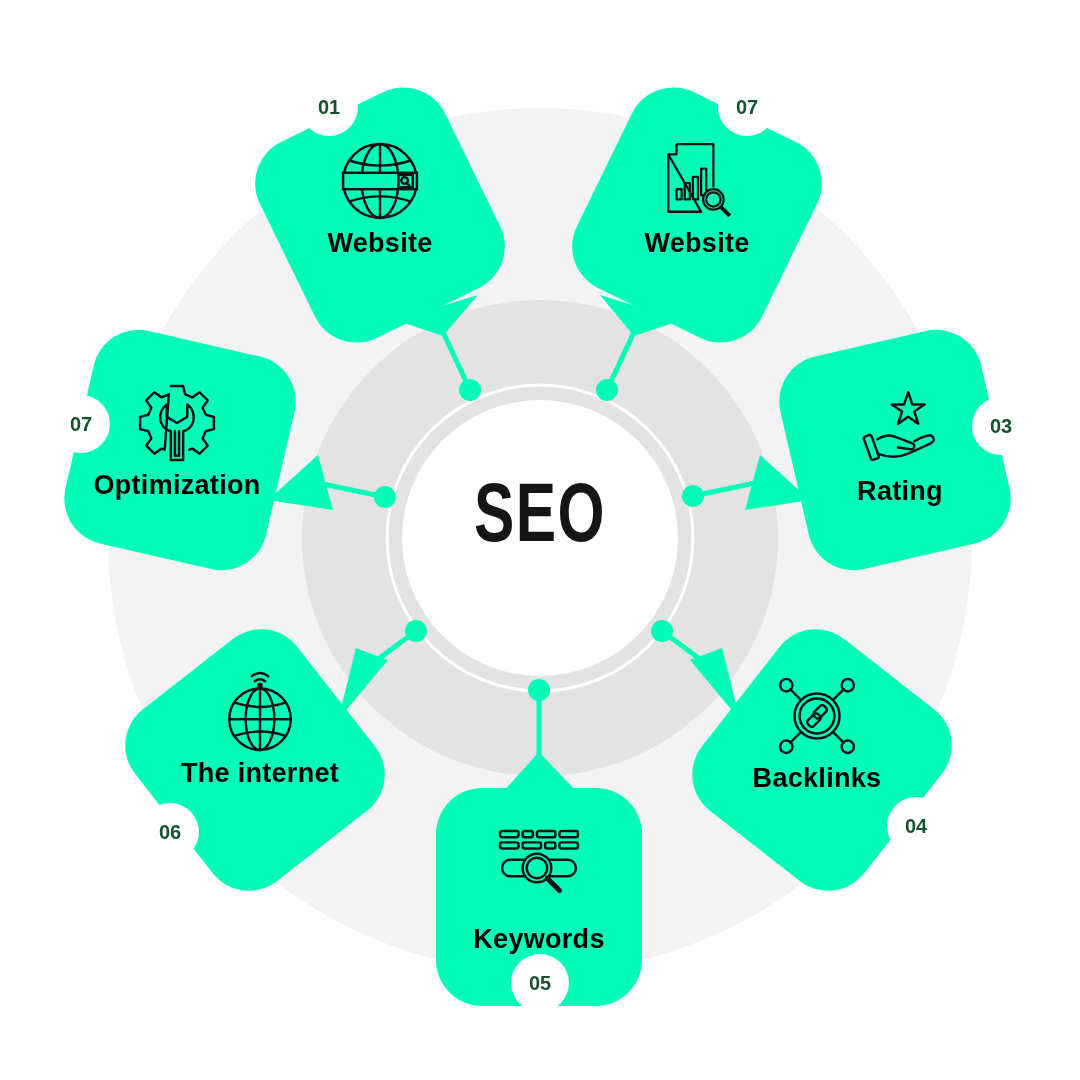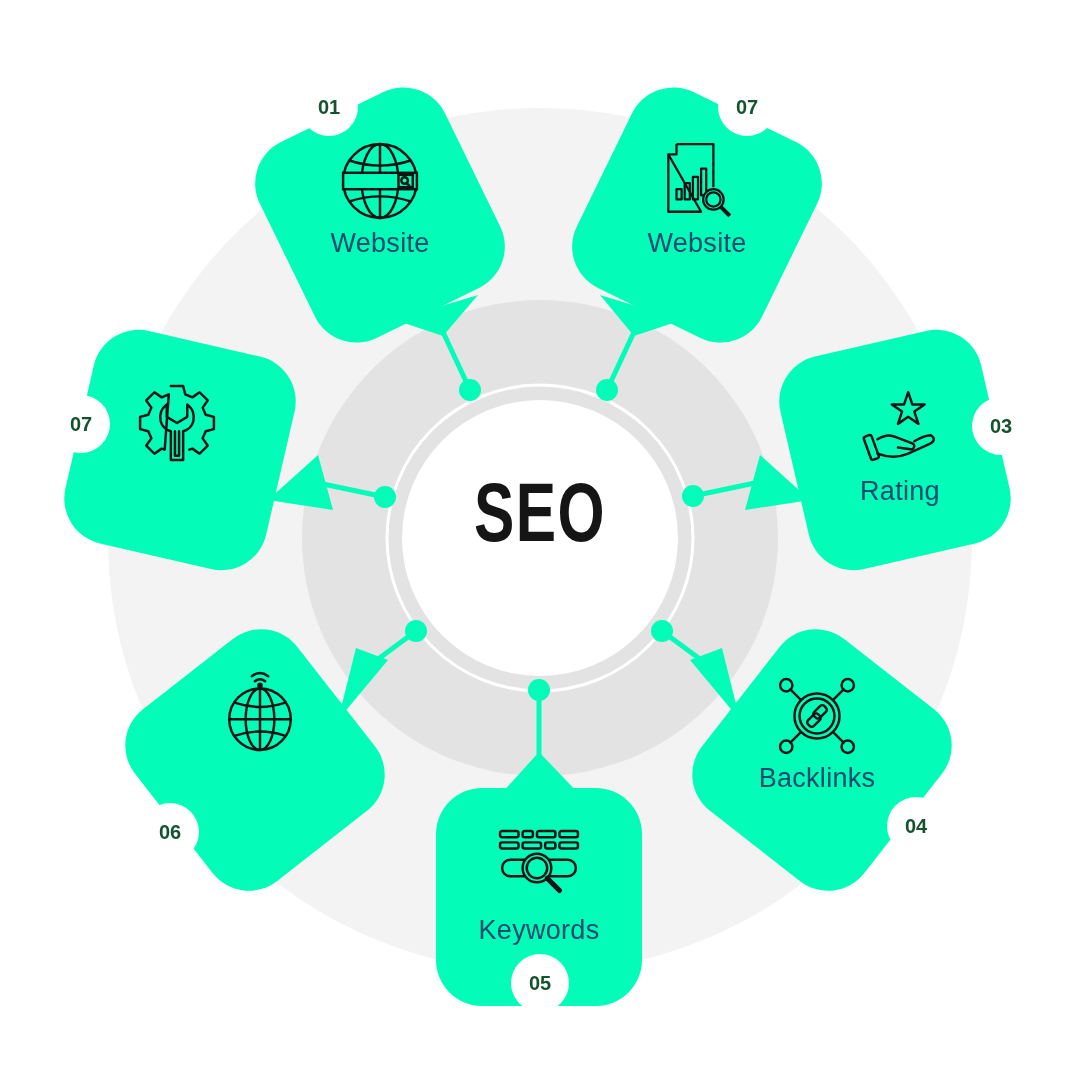--- a/index.html
+++ b/index.html
@@ -3,21 +3,21 @@
 <meta charset="utf-8">
 <style>
   html, body { margin:0; padding:0; background:#ffffff; }
   body { width:1080px; height:1080px; position:relative; overflow:hidden; font-family:"Liberation Sans", sans-serif; }
   #stage { position:absolute; left:0; top:0; width:1080px; height:1080px; }
   .bg-svg { position:absolute; left:0; top:0; }
   .card { position:absolute; width:0; height:0; }
   .card-shape { position:absolute; width:206px; height:218px; left:-103px; top:-109px; background:#03FDB9; border-radius:46px; }
   .card-content { position:absolute; width:240px; left:-120px; top:-70px; display:flex; flex-direction:column; align-items:center; }
   .card-icon { width:82px; height:82px; display:block; }
-  .card-label { margin-top:6px; font-family:"Liberation Sans", sans-serif; font-weight:400; font-size:27px; color:#0c4a6e; letter-spacing:0.3px; white-space:nowrap; }
+  .card-label { margin-top:6px; font-family:"Liberation Sans", sans-serif; font-weight:700; font-size:27px; color:#000000; letter-spacing:0.3px; white-space:nowrap; }
   .badge { position:absolute; width:58px; height:58px; border-radius:50%; background:#ffffff; display:flex; align-items:center; justify-content:center; font-family:"Liberation Sans", sans-serif; font-weight:700; font-size:20px; color:#14532d; }
   .center-title { position:absolute; left:400px; top:470px; width:280px; text-align:center; font-family:"Liberation Sans", sans-serif; font-weight:700; font-size:84px; line-height:84px; color:#151515; transform:scaleX(0.72); letter-spacing:2px; }
 </style>
 </head>
 <body>
 
 <div id="stage">
 
   <svg class="bg-svg" width="1080" height="1080" viewBox="0 0 1080 1080">
     <circle cx="540" cy="540" r="432" fill="#F3F3F3"></circle>
@@ -133,21 +133,21 @@
           <rect x="36" y="32" width="14" height="8" rx="3" transform="rotate(-45 43 36)"></rect>
         </g>
       </svg>
       <div class="card-label">Backlinks</div>
     </div>
   </div>
   <div class="badge" style="left:887px; top:797px;">04</div>
 
   <div class="card" style="left:539px; top:897px;">
     <div class="card-shape"></div>
-    <div class="card-content" style="top:-70px;">
+    <div class="card-content" style="top:-70px;gap:9px;">
       <svg class="card-icon" viewBox="0 0 80 80">
         <g fill="none" stroke="#141414" stroke-width="2.4" stroke-linecap="round" stroke-linejoin="round">
           <rect x="2" y="4" width="18" height="6" rx="2"></rect>
           <rect x="24" y="4" width="10" height="6" rx="2"></rect>
           <rect x="38" y="4" width="18" height="6" rx="2"></rect>
           <rect x="60" y="4" width="18" height="6" rx="2"></rect>
           <rect x="2" y="15" width="18" height="6" rx="2"></rect>
           <rect x="24" y="15" width="18" height="6" rx="2"></rect>
           <rect x="46" y="15" width="10" height="6" rx="2"></rect>
           <rect x="60" y="15" width="18" height="6" rx="2"></rect>
@@ -171,32 +171,34 @@
           <path d="M35 11 Q40 7 45 11"></path>
           <circle cx="40" cy="15" r="1.5" fill="#141414"></circle>
           <circle cx="40" cy="48" r="30"></circle>
           <ellipse cx="40" cy="48" rx="14" ry="30"></ellipse>
           <line x1="40" y1="18" x2="40" y2="78"></line>
           <line x1="10" y1="48" x2="70" y2="48"></line>
           <path d="M16 32 Q40 40 64 32"></path>
           <path d="M16 64 Q40 56 64 64"></path>
         </g>
       </svg>
+      <div class="card-label">The internet</div>
     </div>
   </div>
   <div class="badge" style="left:141px; top:803px;">06</div>
 
   <div class="card" style="left:180px; top:450px;">
     <div class="card-shape" style="transform:rotate(13deg);"></div>
     <div class="card-content" style="top:-68px; left:-123px;">
       <svg class="card-icon" viewBox="0 0 80 80">
         <g fill="none" stroke="#141414" stroke-width="2.4" stroke-linejoin="round" stroke-linecap="round">
           <path d="M34 4 H46 L48 12 L55 15 L62 10 L70 18 L65 25 L68 32 L76 34 V46 L68 48 L65 55 L70 62 L62 70 L55 65 L52 66 M28 66 L25 65 L18 70 L10 62 L15 55 L12 48 L4 46 V34 L12 32 L15 25 L10 18 L18 10 L25 15 L32 12 Z"></path>
           <path d="M30 22 Q22 28 24 38 Q26 46 34 48 V76 H46 V48 Q54 46 56 38 Q58 28 50 22 V34 L40 40 L30 34 Z"></path>
           <path d="M38 48 V72 H42 V48"></path>
         </g>
       </svg>
+      <div class="card-label">Optimization</div>
     </div>
   </div>
   <div class="badge" style="left:52px; top:395px;">07</div>
 
   <div class="center-title">SEO</div>
 </div>
 
 </body></html>

